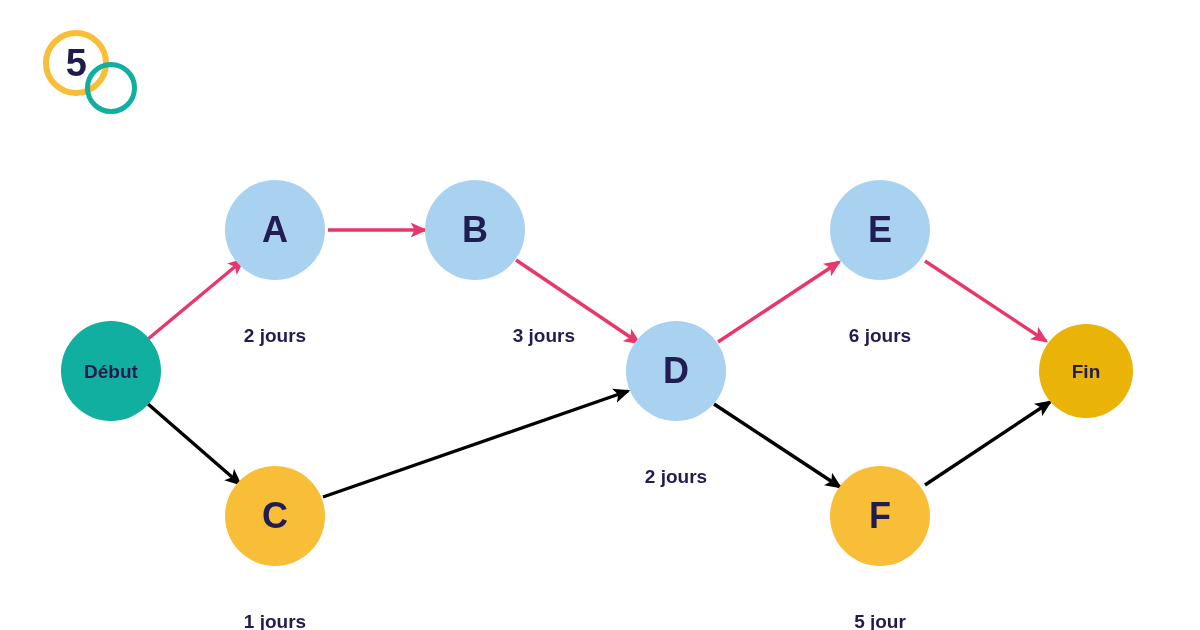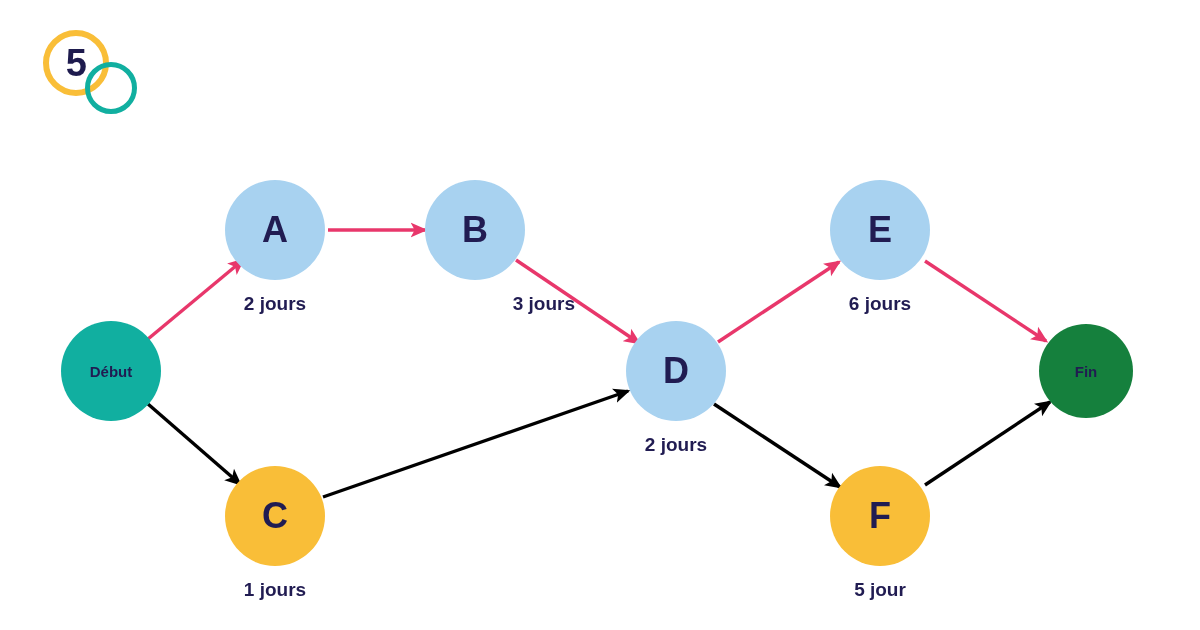--- a/index.html
+++ b/index.html
@@ -98,29 +98,30 @@
     justify-content: center;
     box-sizing: border-box;
   }
   .node-label {
     font-weight: 700;
     color: #211C52;
     line-height: 1;
     user-select: none;
   }
   .node-label.big   { font-size: 36px; }
-  .node-label.small { font-size: 15px; }
+  .node-label.small { font-size: 19px; }
   .duration {
     position: absolute;
     text-align: center;
     font-size: 19px;
     font-weight: 700;
     color: #211C52;
     white-space: nowrap;
     user-select: none;
+    margin-top: 32px;
   }
 </style>
 </head>
 <body>
 
 <div id="header">
   <div id="logo-mark">
     <div id="logo-circle-outer"></div>
     <div id="logo-circle-inner"></div>
     <div id="logo-number">5</div>
@@ -168,17 +169,17 @@
       </div>
       <div class="duration" style="left: 576px; top: 434px; width: 200px;">2 jours</div>
       <div class="node" style="left: 830px; top: 180px; width: 100px; height: 100px; background: rgb(168, 210, 240);">
         <span class="node-label big">E</span>
       </div>
       <div class="duration" style="left: 780px; top: 293px; width: 200px;">6 jours</div>
       <div class="node" style="left: 830px; top: 466px; width: 100px; height: 100px; background: rgb(249, 190, 56);">
         <span class="node-label big">F</span>
       </div>
       <div class="duration" style="left: 780px; top: 579px; width: 200px;">5 jour</div>
-      <div class="node" style="left: 1039px; top: 324px; width: 94px; height: 94px; background: #15803d;">
+      <div class="node" style="left: 1039px; top: 324px; width: 94px; height: 94px; background: #eab308;">
         <span class="node-label small">Fin</span>
       </div>
     </div>
 </div>
 
 </body></html>

